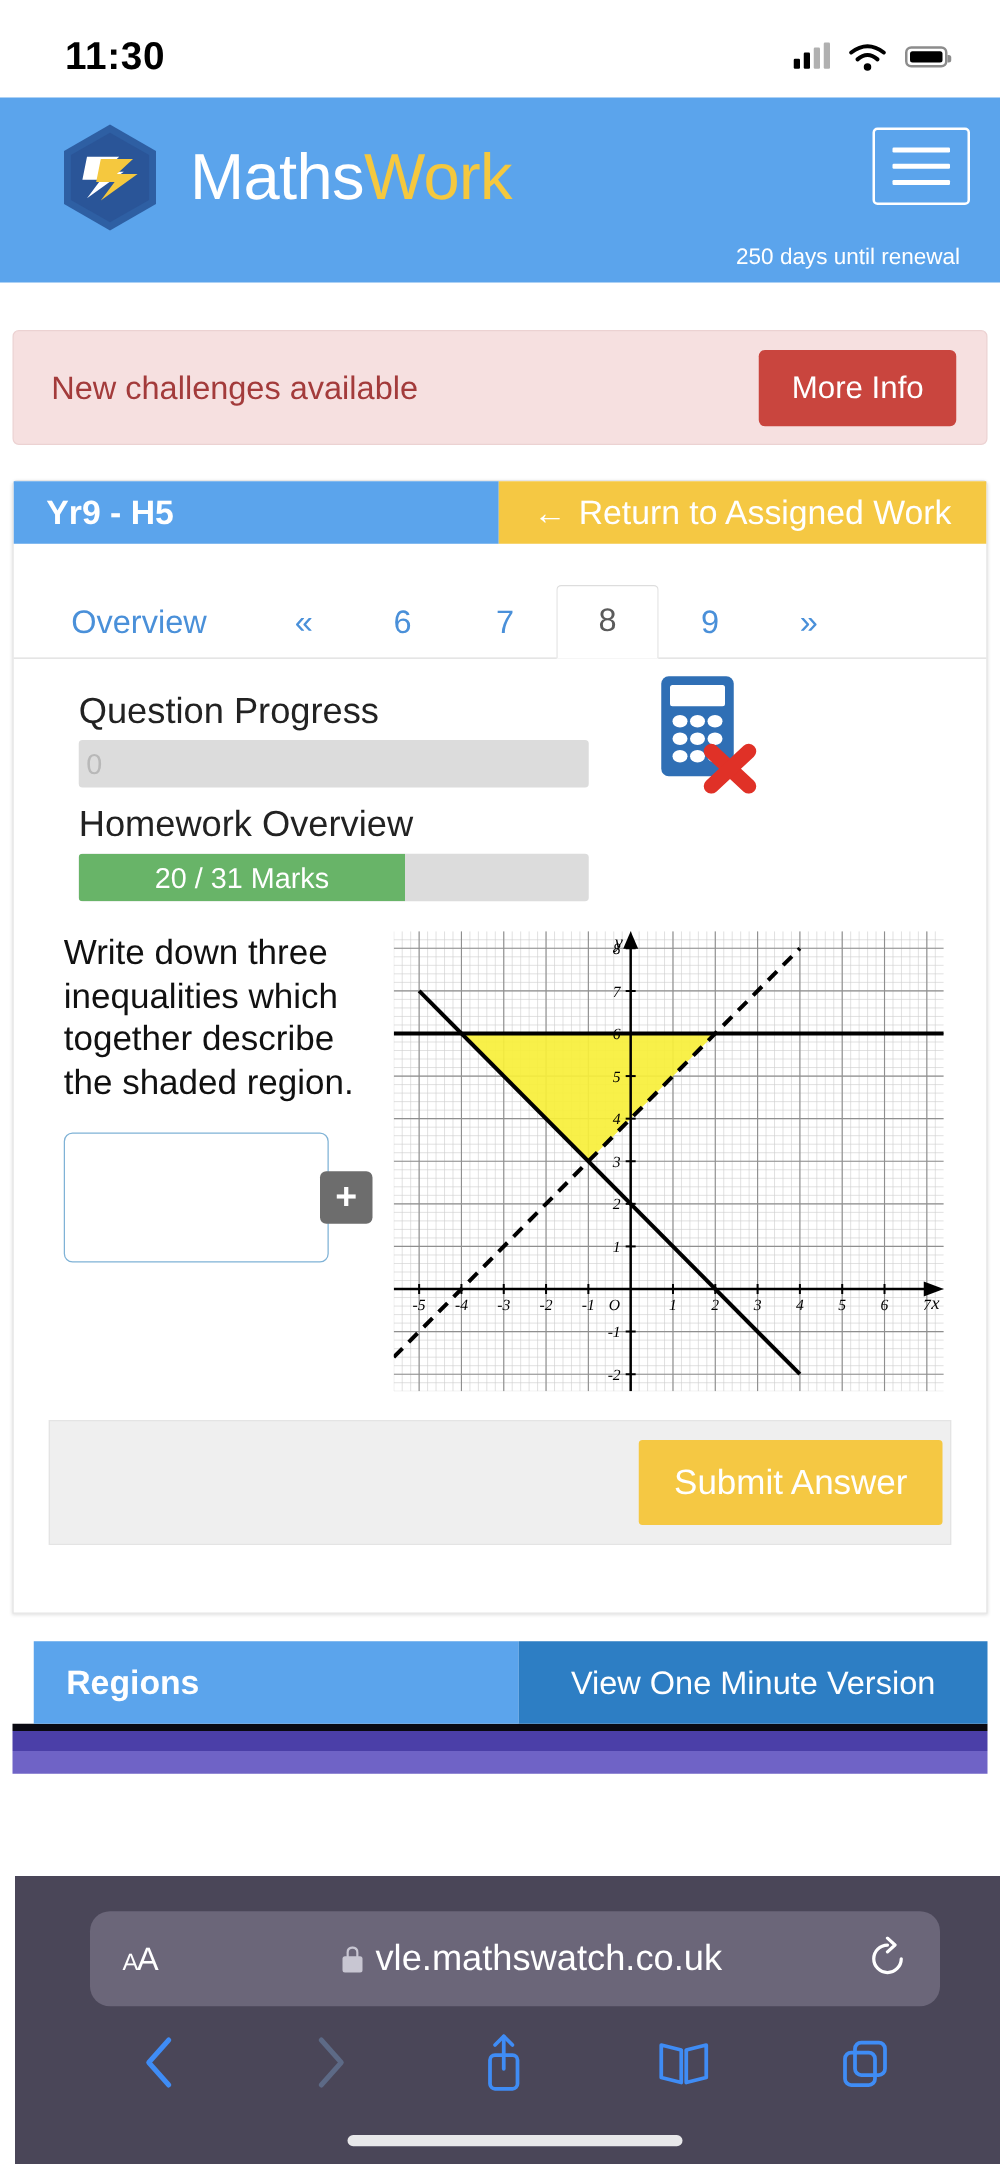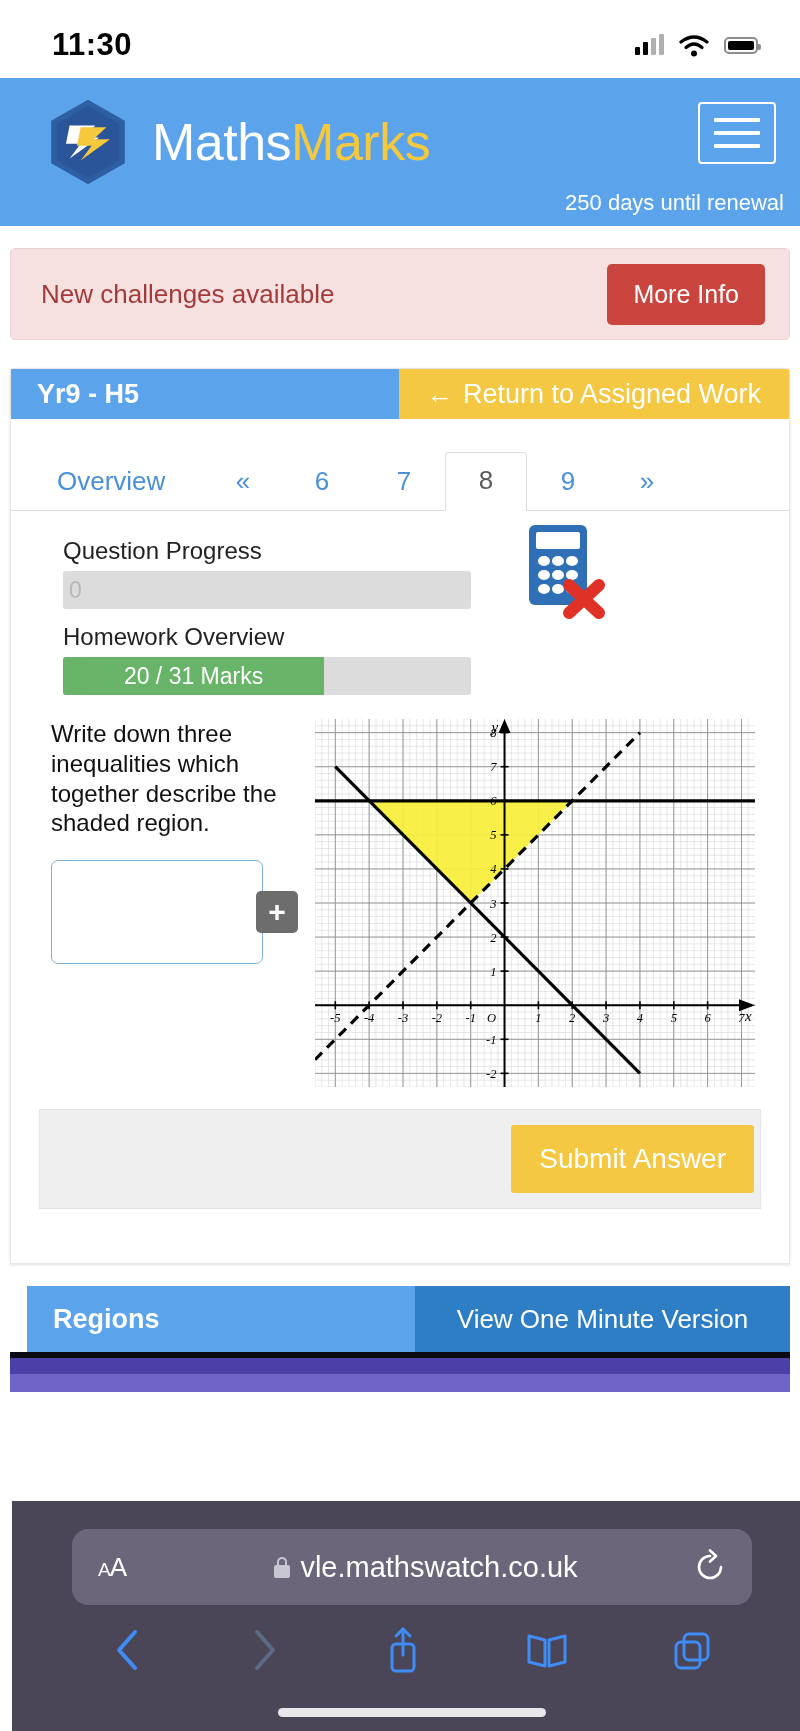--- a/index.html
+++ b/index.html
@@ -38,26 +38,26 @@
   .mw-word { font-size:52px; font-weight:400; line-height:1; letter-spacing:-0.5px; }
   .mw-word .m1 { color:#ffffff; }
   .mw-word .m2 { color:#f5c83e; }
   .mw-menu {
     position:absolute; right:24px; top:24px;
     width:78px; height:62px; border:2px solid #ffffff; border-radius:4px;
     display:flex; flex-direction:column; justify-content:center; align-items:center; gap:9px;
   }
   .mw-menu i { display:block; width:46px; height:4px; background:#fff; border-radius:1px; }
   .mw-renewal {
-    position:absolute; right:16px; bottom:10px;
-    color:#ffffff; font-size:22px;
-  }
-
-  
-  .alert-wrap { padding: 22px 10px 0 10px; }
+    position:absolute; right:32px; bottom:10px;
+    color:#ffffff; font-size:18px;
+  }
+
+  
+  .alert-wrap { padding: 22px 10px 0 10px; margin-top: 16px; }
   .alert {
     background:#f6e0e0; border:1px solid #ecd2d2; border-radius:5px;
     height:92px; display:flex; align-items:center; justify-content:space-between;
     padding: 0 24px 0 30px;
   }
   .alert-text { color:#a33b3b; font-size:26px; }
   .alert-btn {
     background:#c9453e; color:#fff; font-size:25px;
     padding:16px 26px; border-radius:5px; border:none; cursor:pointer;
   }
@@ -89,37 +89,37 @@
   .tab.t-chev { width:76px; }
   .tab.t-num { width:82px; }
   .tab.active {
     color:#5b5b5b; background:#fff;
     border:1px solid #dddddd; border-bottom:1px solid #ffffff;
     border-radius:4px 4px 0 0;
   }
 
   
   .panel { padding: 26px 28px 0 52px; position:relative; }
-  .prog-label { font-size:24px; color:#222; margin-bottom:6px; }
+  .prog-label { font-size:29px; color:#222; margin-bottom:6px; }
   .prog-bar {
     height:38px; background:#dcdcdc; border-radius:3px; width:408px;
     overflow:hidden; display:flex; align-items:center; margin-bottom:14px;
   }
   .prog-fill {
     background:#68b468; height:100%; color:#fff; font-size:23px;
     display:flex; align-items:center; justify-content:center;
   }
   .prog-zero { color:#b8b8b8; font-size:23px; padding-left:6px; }
 
   .calc-icon { position:absolute; right:178px; top:12px; width:86px; height:96px; }
 
   
   .q-area { display:flex; padding: 10px 0 0 40px; gap: 8px; }
   .q-left { width:242px; flex:none; }
-  .q-text { font-size:24px; color:#111; line-height:1.24; }
+  .q-text { font-size:28px; color:#111; line-height:1.24; }
   .answer-box {
     margin-top:22px; width:212px; height:104px;
     border:1px solid #7fb2d6; border-radius:7px;
     position:relative; background:#fff; cursor:text;
   }
   .plus-btn {
     position:absolute; right:-36px; top:30px;
     width:42px; height:42px; background:#6d6d6d; border-radius:5px;
     color:#fff; font-size:30px; font-weight:700;
     display:flex; align-items:center; justify-content:center; cursor:pointer;
@@ -210,21 +210,21 @@
 
   <div class="mw-header">
     <div class="mw-brand">
       <svg class="mw-logo" viewBox="0 0 100 100">
         <polygon points="50,4 90,27 90,73 50,96 10,73 10,27" fill="#2e5fa3"></polygon>
         <polygon points="50,11 84,30.5 84,69.5 50,89 16,69.5 16,30.5" fill="#2a5598"></polygon>
         <path d="M30 32 L58 32 L44 45 L62 45 L30 68 L42 52 L26 52 Z" fill="#ffffff"></path>
         <path d="M42 34 L70 34 L56 47 L74 47 L42 70 L54 54 L38 54 Z" fill="#f5c83e"></path>
       </svg>
       <div class="mw-word">
-        <span class="m1">Maths</span><span class="m2">Marks</span>
+        <span class="m1">Maths</span><span class="m2">Work</span>
       </div>
     </div>
     <div class="mw-menu">
       <i></i>
         <i></i>
         <i></i>
     </div>
     <div class="mw-renewal">250 days until renewal</div>
   </div>
 

